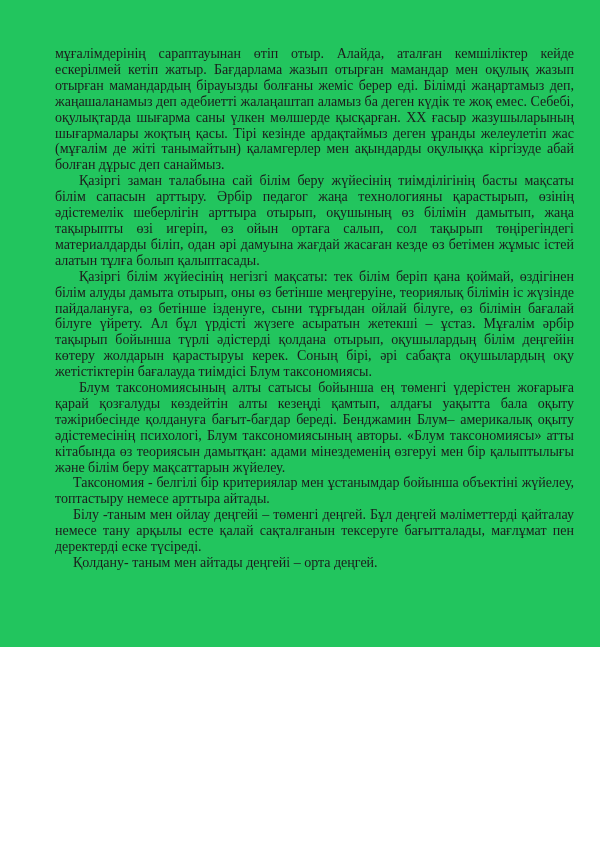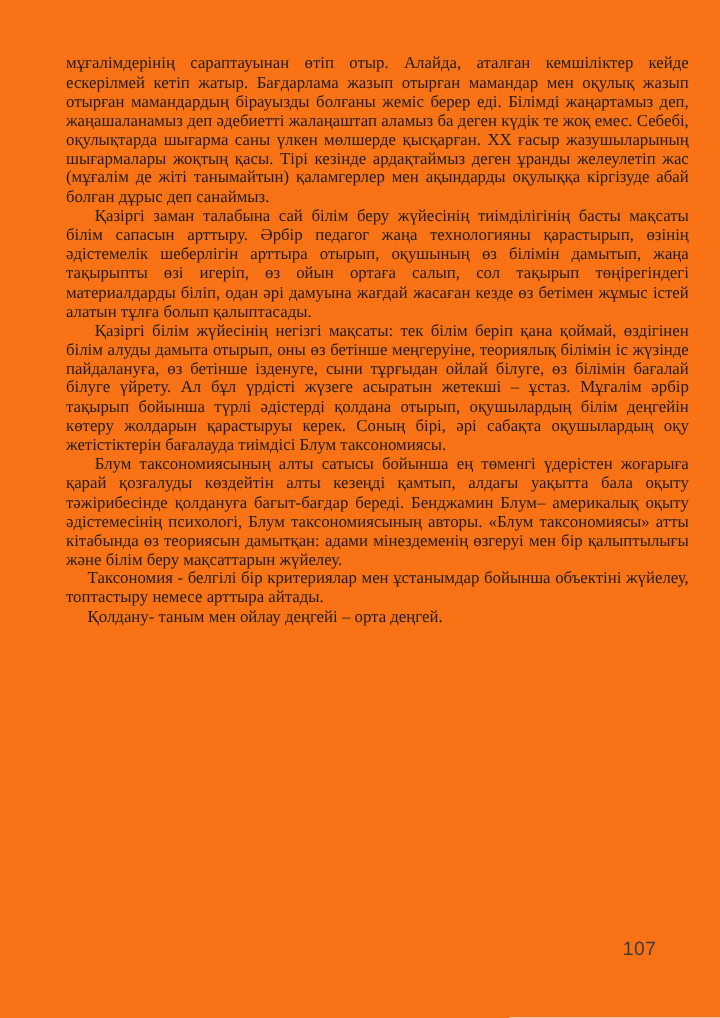--- a/index.html
+++ b/index.html
@@ -3,22 +3,22 @@
 <meta charset="utf-8">
 <style>
   html, body {
     margin: 0;
     padding: 0;
     background: #ffffff;
   }
   .page {
     position: relative;
     width: 600px;
-    height: 848px;
-    background: #f97316;
+    height: 647px;
+    background: #22c55e;
     font-family: "Liberation Serif", serif;
     color: #1c1c1c;
     overflow: hidden;
   }
   .text-block {
     position: absolute;
     left: 55px;
     top: 46px;
     width: 519px;
     font-size: 14px;
@@ -53,16 +53,17 @@
 </head>
 <body>
 
 <div class="page">
   <div class="text-block">
     <p>мұғалімдерінің сараптауынан өтіп отыр. Алайда, аталған кемшіліктер кейде ескерілмей кетіп жатыр. Бағдарлама жазып отырған мамандар мен оқулық жазып отырған мамандардың бірауызды болғаны жеміс берер еді. Білімді жаңартамыз деп, жаңашаланамыз деп әдебиетті жалаңаштап аламыз ба деген күдік те жоқ емес. Себебі, оқулықтарда шығарма саны үлкен мөлшерде қысқарған. ХХ ғасыр жазушыларының шығармалары жоқтың қасы. Тірі кезінде ардақтаймыз деген ұранды желеулетіп жас (мұғалім де жіті танымайтын) қаламгерлер мен ақындарды оқулыққа кіргізуде абай болған дұрыс деп санаймыз.</p>
     <p class="ind">Қазіргі заман талабына сай білім беру жүйесінің тиімділігінің басты мақсаты білім сапасын арттыру. Әрбір педагог жаңа технологияны қарастырып, өзінің әдістемелік шеберлігін арттыра отырып, оқушының өз білімін дамытып, жаңа тақырыпты өзі игеріп, өз ойын ортаға салып, сол тақырып төңірегіндегі материалдарды біліп, одан әрі дамуына жағдай жасаған кезде өз бетімен жұмыс істей алатын тұлға болып қалыптасады.</p>
     <p class="ind">Қазіргі білім жүйесінің негізгі мақсаты: тек білім беріп қана қоймай, өздігінен білім алуды дамыта отырып, оны өз бетінше меңгеруіне, теориялық білімін іс жүзінде пайдалануға, өз бетінше ізденуге, сыни тұрғыдан ойлай білуге, өз білімін бағалай білуге үйрету. Ал бұл үрдісті жүзеге асыратын жетекші – ұстаз. Мұғалім әрбір тақырып бойынша түрлі әдістерді қолдана отырып, оқушылардың білім деңгейін көтеру жолдарын қарастыруы керек. Соның бірі, әрі сабақта оқушылардың оқу жетістіктерін бағалауда тиімдісі Блум таксономиясы.</p>
     <p class="ind">Блум таксономиясының алты сатысы бойынша ең төменгі үдерістен жоғарыға қарай қозғалуды көздейтін алты кезеңді қамтып, алдағы уақытта бала оқыту тәжірибесінде қолдануға бағыт-бағдар береді. Бенджамин Блум– америкалық оқыту әдістемесінің психологі, Блум таксономиясының авторы. «Блум таксономиясы» атты кітабында өз теориясын дамытқан: адами мінездеменің өзгеруі мен бір қалыптылығы және білім беру мақсаттарын жүйелеу.</p>
     <p class="ind-sm">Таксономия - белгілі бір критериялар мен ұстанымдар бойынша объектіні жүйелеу, топтастыру немесе арттыра айтады.</p>
-    <p class="ind-sm">Қолдану- таным мен ойлау деңгейі – орта деңгей.</p>
+    <p class="ind-sm">Білу -таным мен ойлау деңгейі – төменгі деңгей. Бұл деңгей мәліметтерді қайталау немесе тану арқылы есте қалай сақталғанын тексеруге бағытталады, мағлұмат пен деректерді еске түсіреді.</p>
+    <p class="ind-sm">Қолдану- таным мен айтады деңгейі – орта деңгей.</p>
   </div>
   <div class="page-number">107</div>
 </div>
 
 </body></html>

